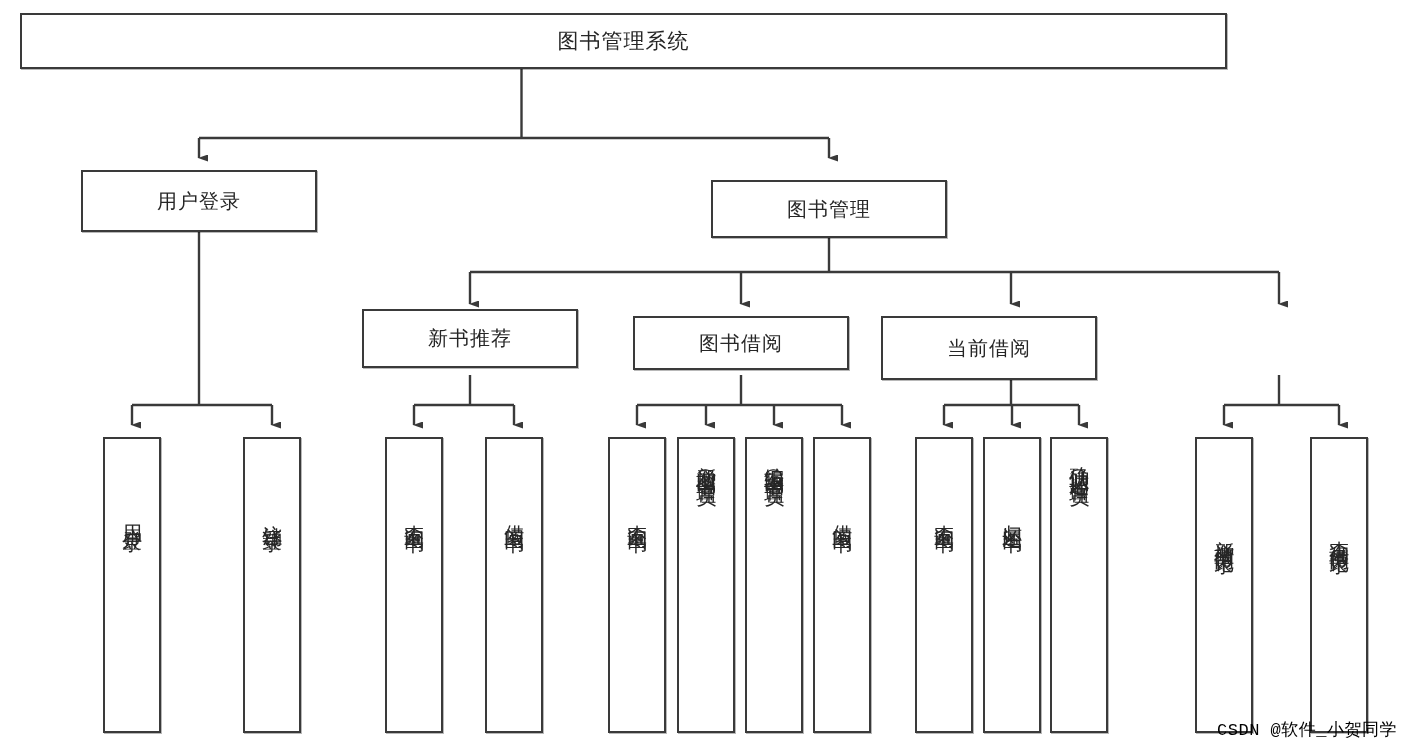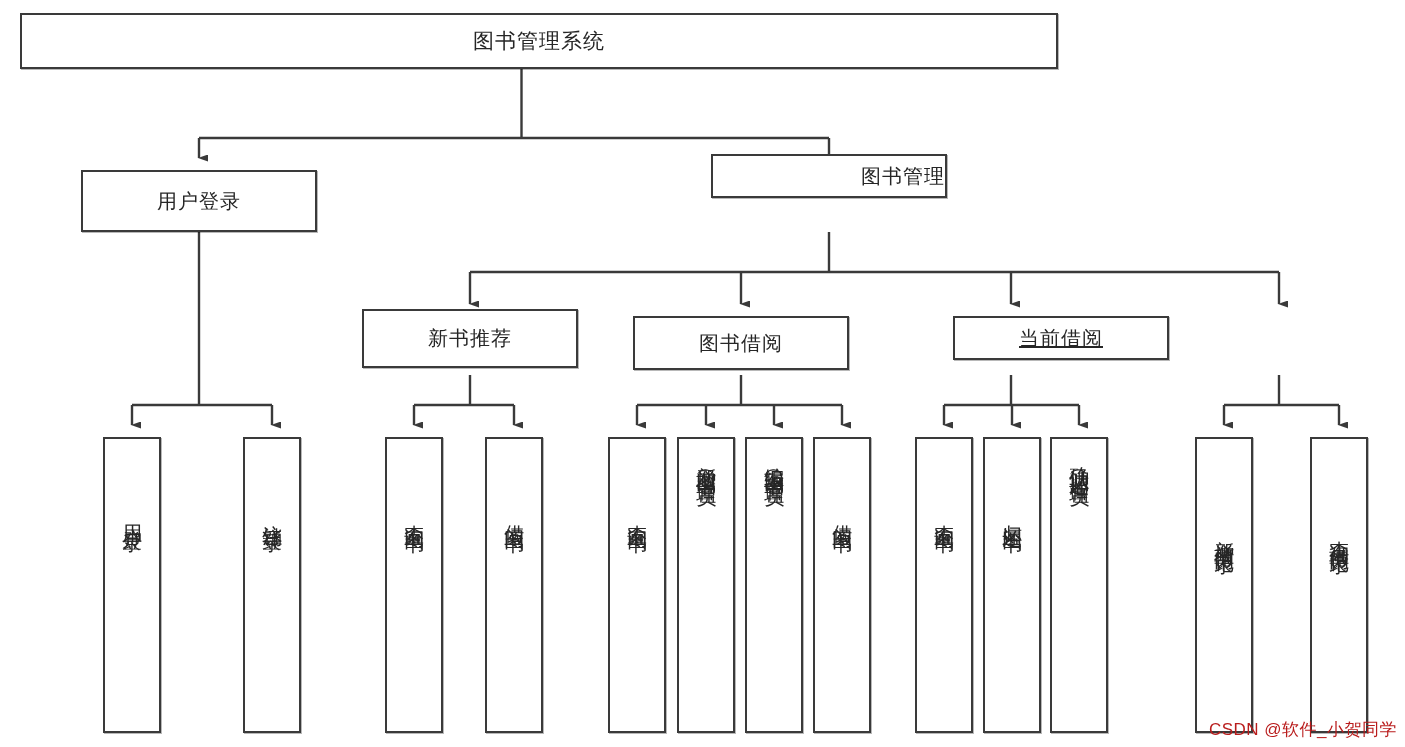--- a/index.html
+++ b/index.html
@@ -58,24 +58,25 @@
     margin: 0 auto;
   }
   .node.leaf.mid .label { margin-top: 62px; }
   .node.leaf.midshort .label { margin-top: 78px; }
   .node.leaf.tall .label { margin-top: 4px; }
   .watermark {
     position: absolute;
     right: 8px;
     bottom: 6px;
     font-size: 17px;
-    color: #b91c1c;
+    color: #000000;
     letter-spacing: 0.5px;
     white-space: nowrap;
     pointer-events: none;
+    font-family: Liberation Mono, monospace;
   }
 </style>
 </head>
 <body>
 
 <div id="canvas">
 
   <svg class="wires" viewBox="0 0 1405 747">
     <defs>
       <marker id="arrow" markerWidth="9" markerHeight="10" refX="3.5" refY="9" orient="auto" markerUnits="userSpaceOnUse">
@@ -119,38 +120,38 @@
       <path d="M1012,405 L1012,425" marker-end="url(#arrow)"></path>
       <path d="M1079,405 L1079,425" marker-end="url(#arrow)"></path>
 
       <path d="M1279,375 L1279,405"></path>
       <path d="M1224,405 L1339,405"></path>
       <path d="M1224,405 L1224,425" marker-end="url(#arrow)"></path>
       <path d="M1339,405 L1339,425" marker-end="url(#arrow)"></path>
     </g>
   </svg>
 
-  <div class="node root" style="left:20px; top:13px; width:1038px; height:56px;">
+  <div class="node root" style="left:20px; top:13px; width:1207px; height:56px;">
     <span class="label">图书管理系统</span>
   </div>
 
   <div class="node lvl2" style="left:81px; top:170px; width:236px; height:62px;">
     <span class="label">用户登录</span>
   </div>
-  <div class="node lvl2" style="left:711px; top:154px; width:236px; height:44px;justify-content:flex-end;">
+  <div class="node lvl2" style="left:711px; top:180px; width:236px; height:58px;">
     <span class="label">图书管理</span>
   </div>
 
   <div class="node lvl3" style="left:362px; top:309px; width:216px; height:59px;">
     <span class="label">新书推荐</span>
   </div>
   <div class="node lvl3" style="left:633px; top:316px; width:216px; height:54px;">
     <span class="label">图书借阅</span>
   </div>
-  <div class="node lvl3" style="left:953px; top:316px; width:216px; height:44px;text-decoration:underline;">
+  <div class="node lvl3" style="left:881px; top:316px; width:216px; height:64px;">
     <span class="label">当前借阅</span>
   </div>
 
   <div class="node leaf mid" style="left:103px; top:437px; width:58px; height:296px;">
     <span class="label">用户登录</span>
   </div>
   <div class="node leaf mid" style="left:243px; top:437px; width:58px; height:296px;">
     <span class="label">注销登录</span>
   </div>
   <div class="node leaf mid" style="left:385px; top:437px; width:58px; height:296px;">

